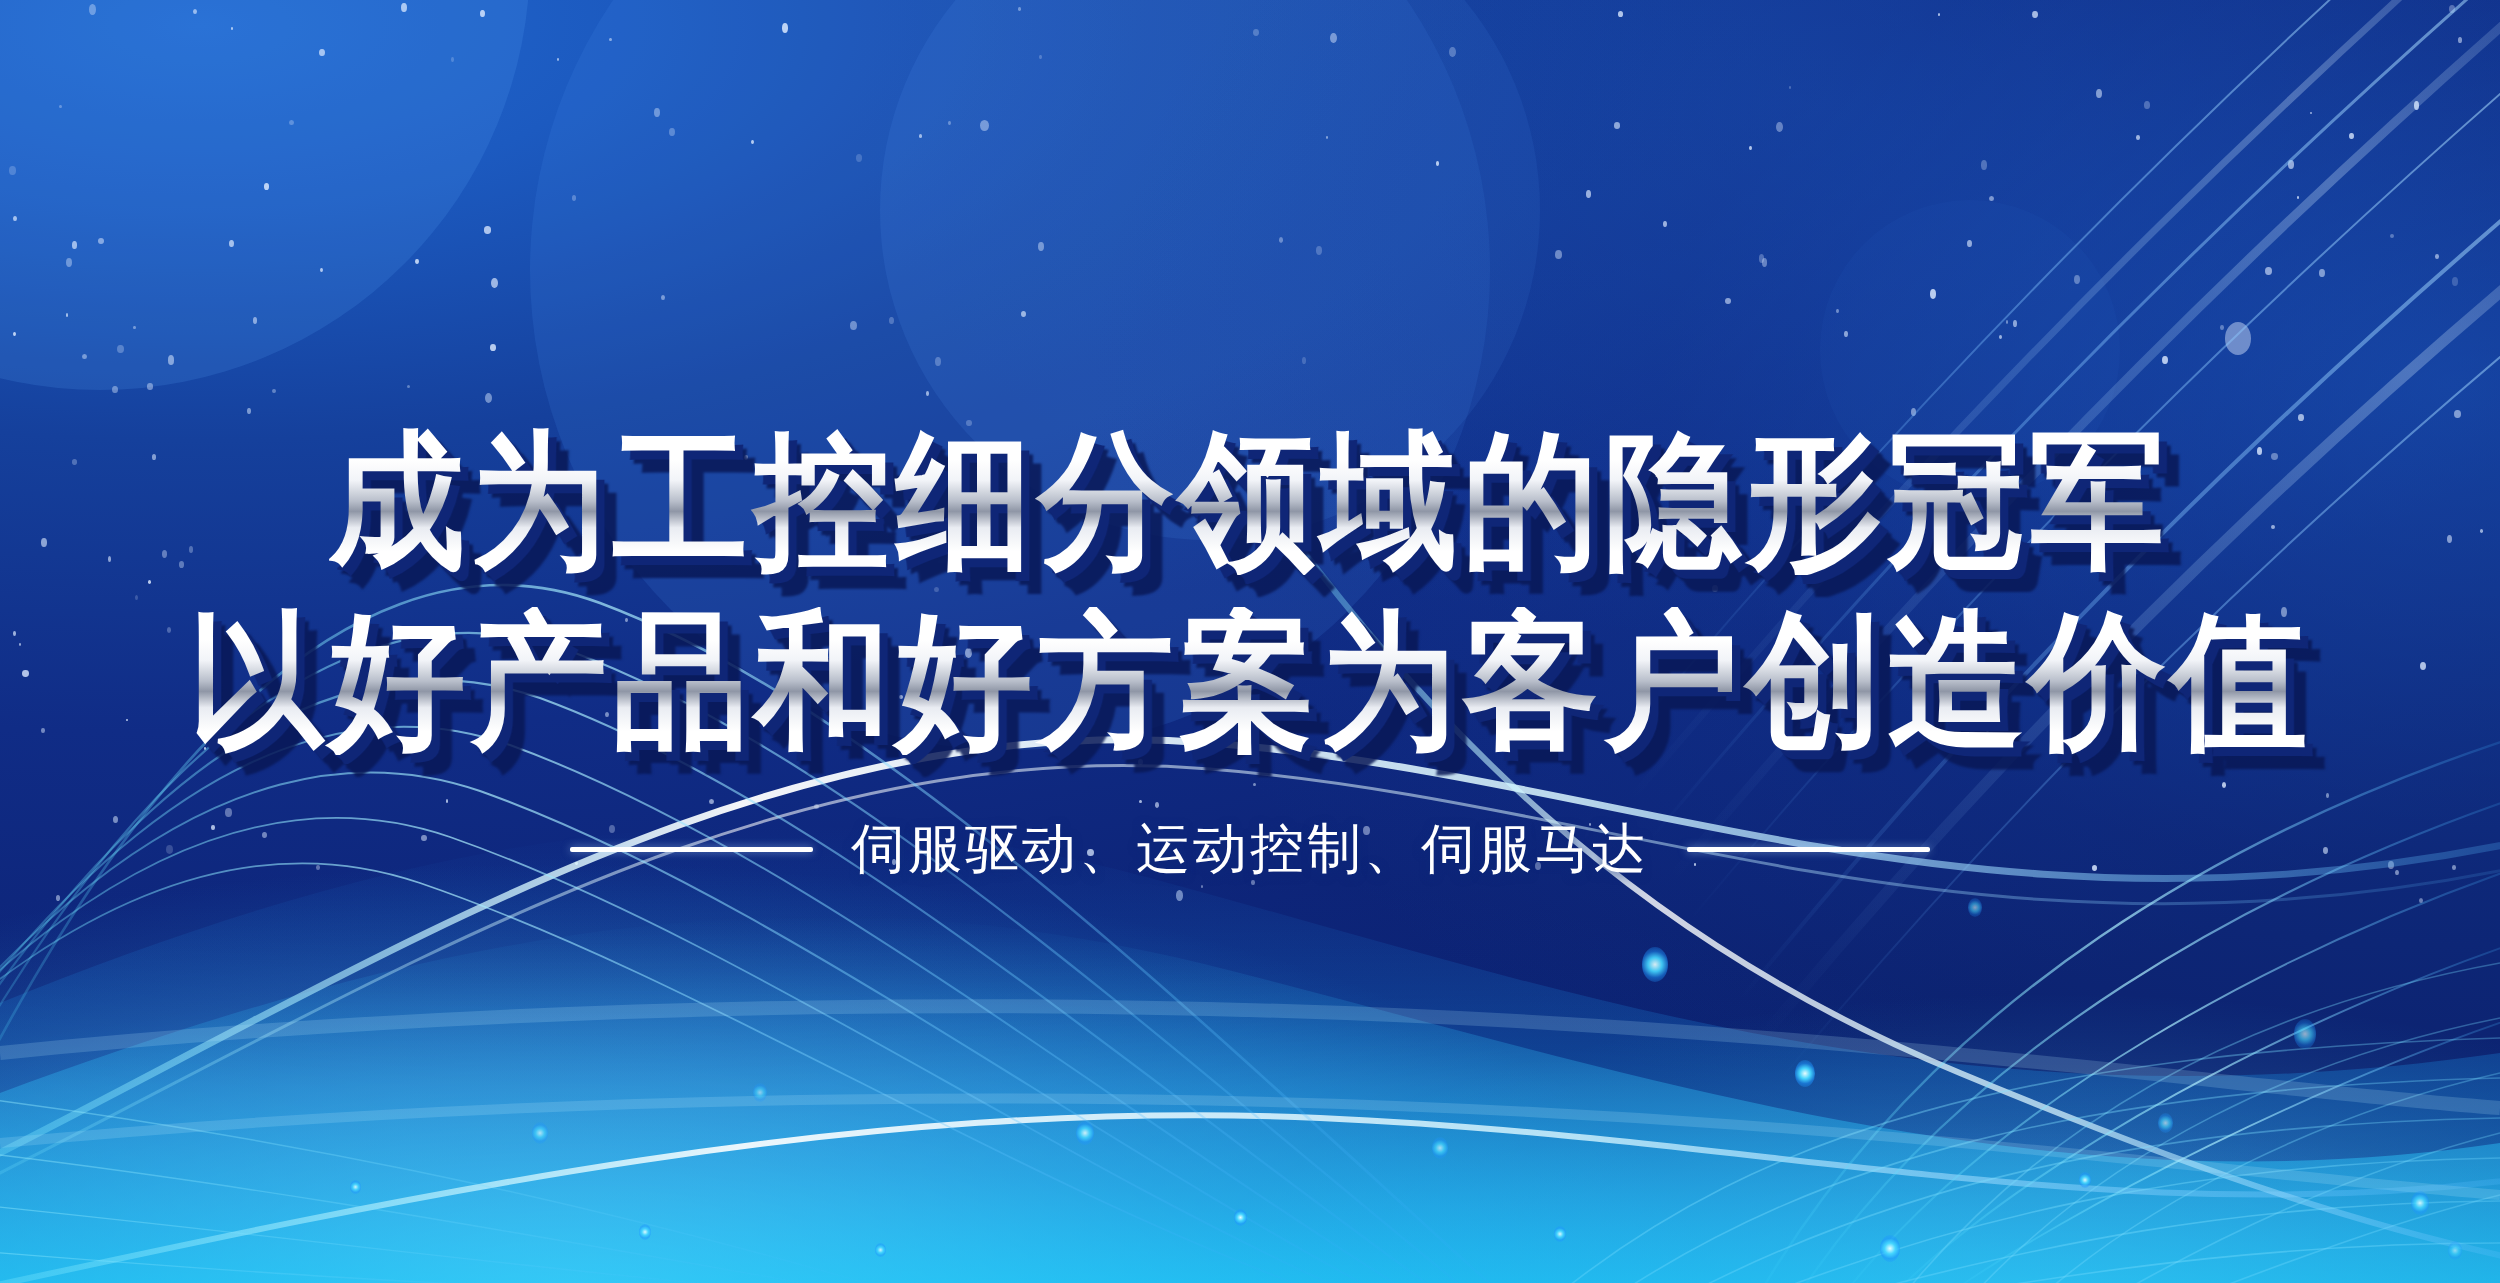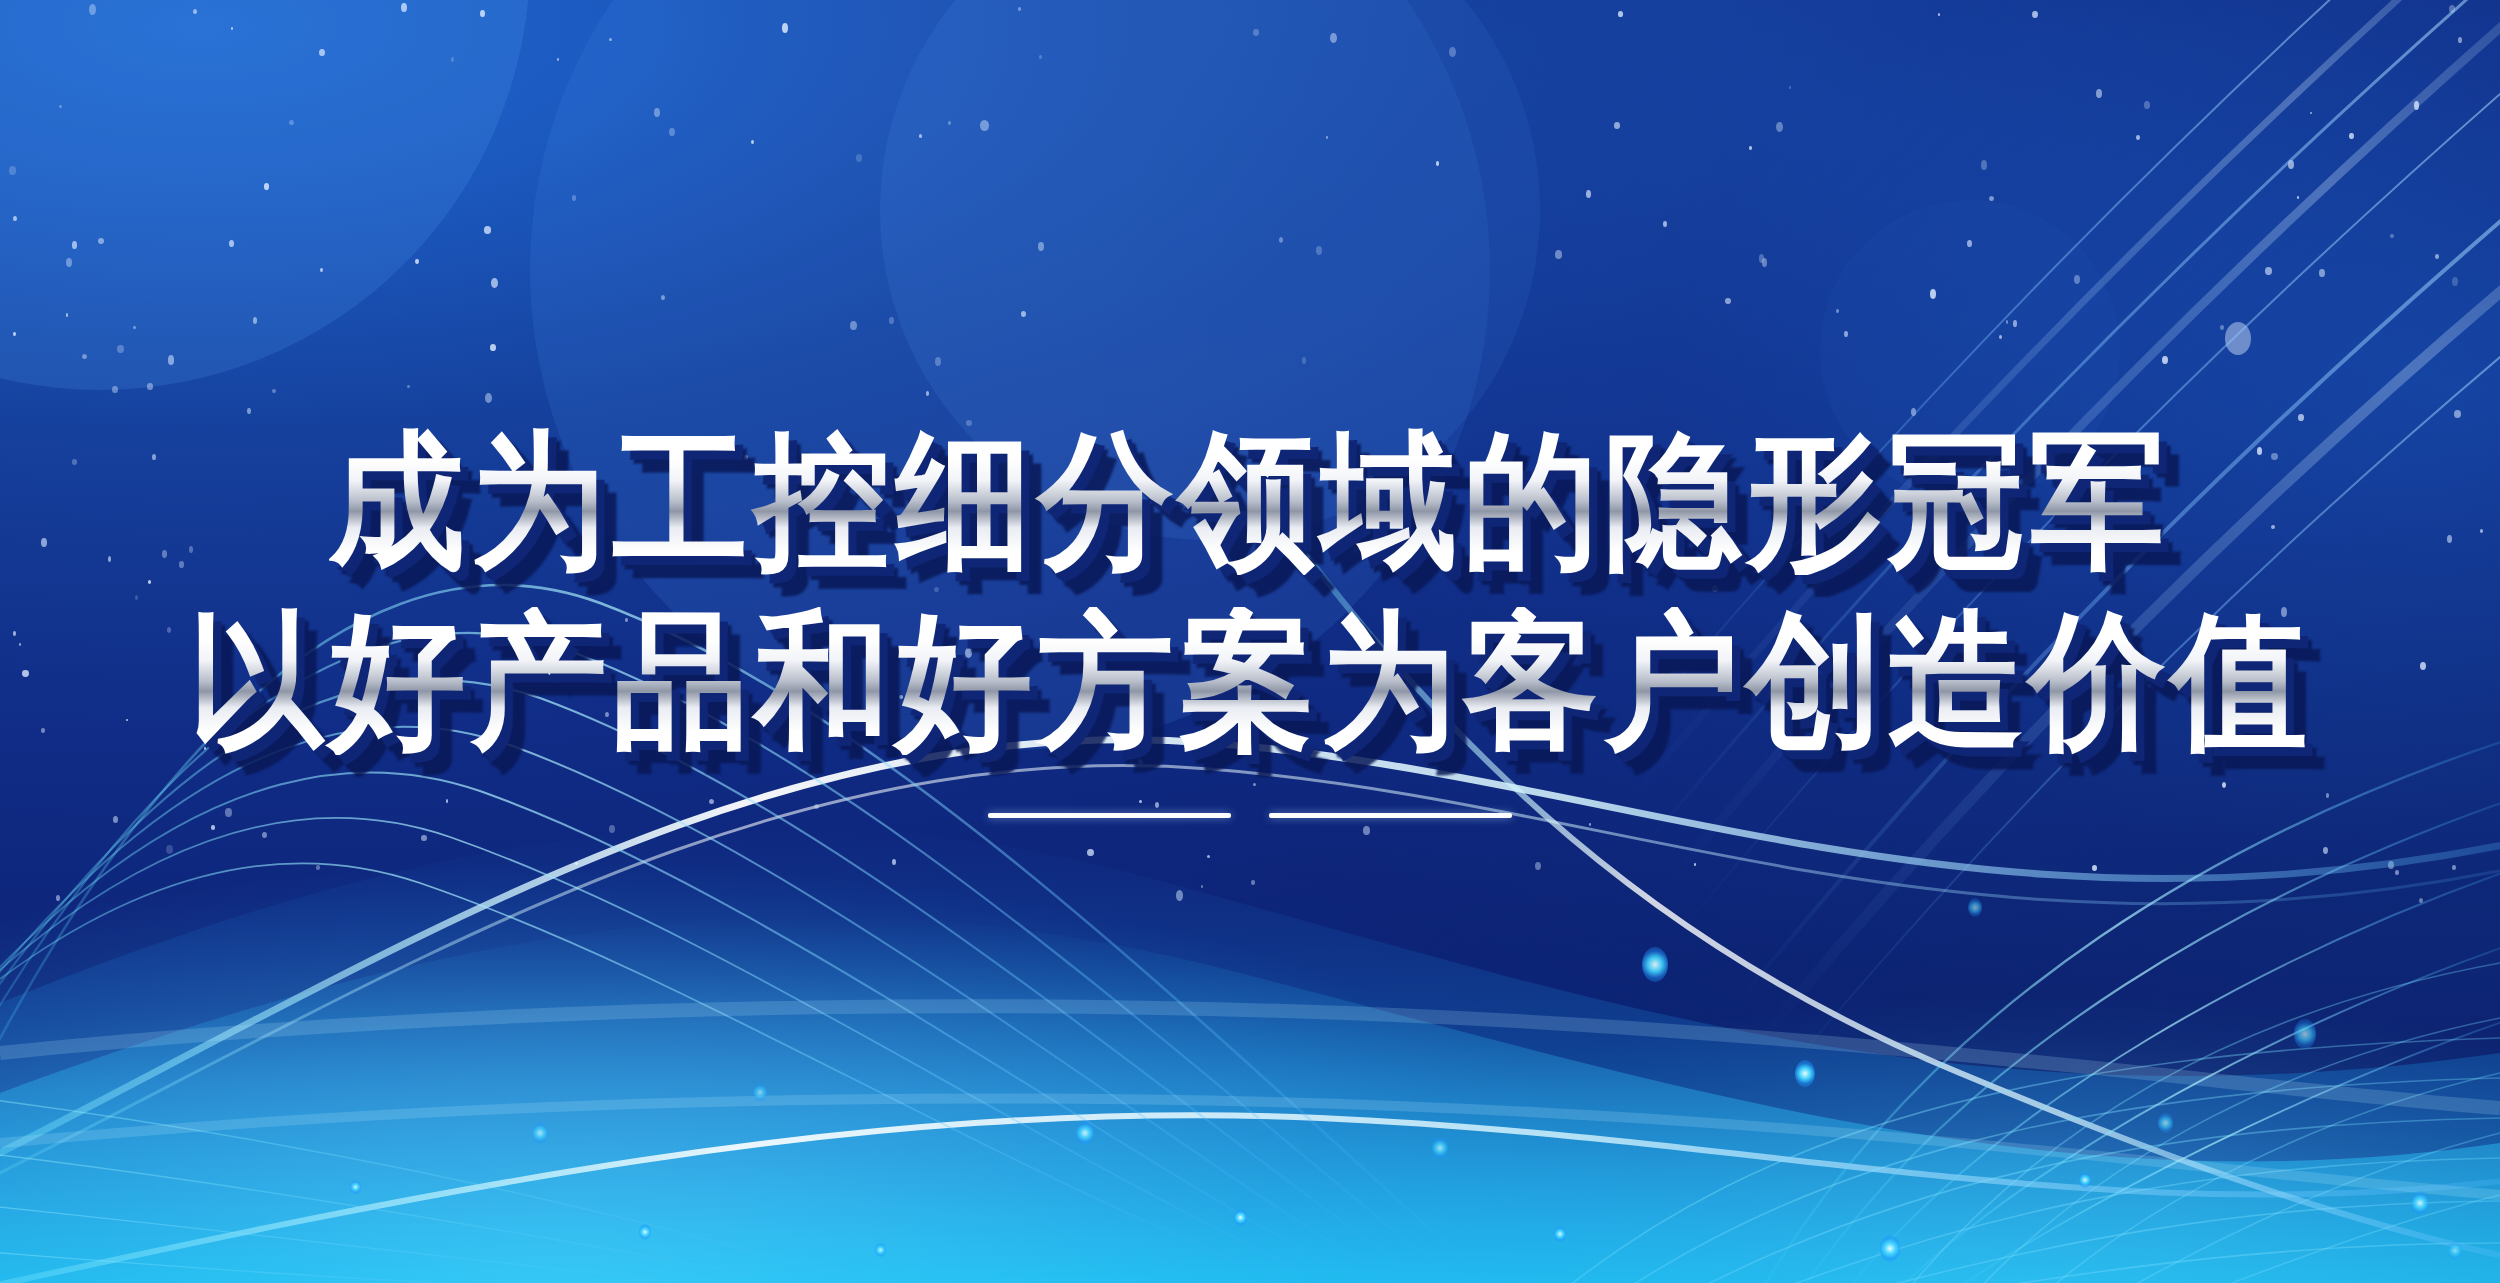--- a/index.html
+++ b/index.html
@@ -458,17 +458,18 @@
     </div>
 
   <div class="content">
 
     <h1 class="headline" id="line1">成为工控细分领域的隐形冠军</h1>
 
     <h1 class="headline" id="line2">以好产品和好方案为客户创造价值</h1>
 
     <div class="subtitle-row">
       <span class="rule"></span>
+      <span class="subtitle">伺服驱动、运动控制、伺服马达</span>
       <span class="rule"></span>
     </div>
 
   </div>
 </div>
 
 </body></html>

